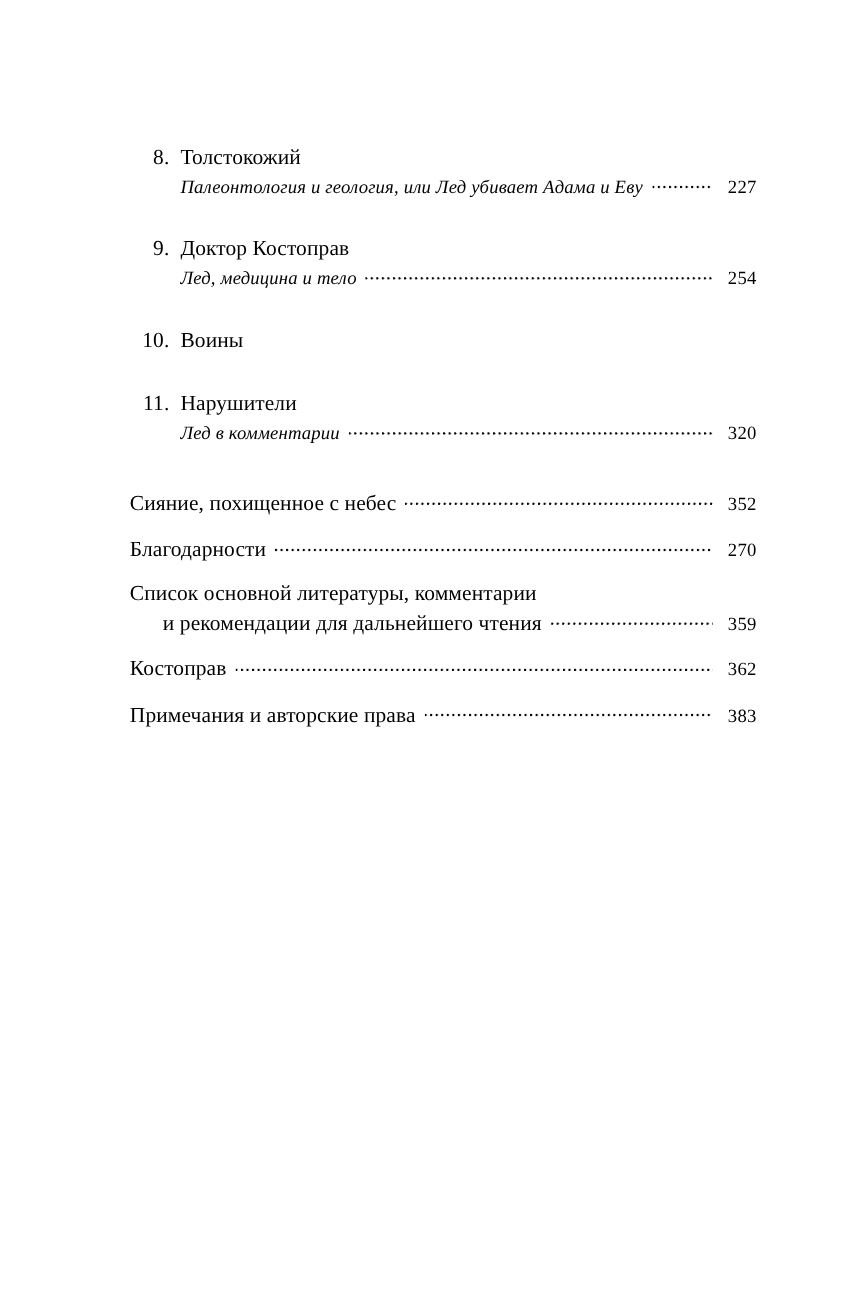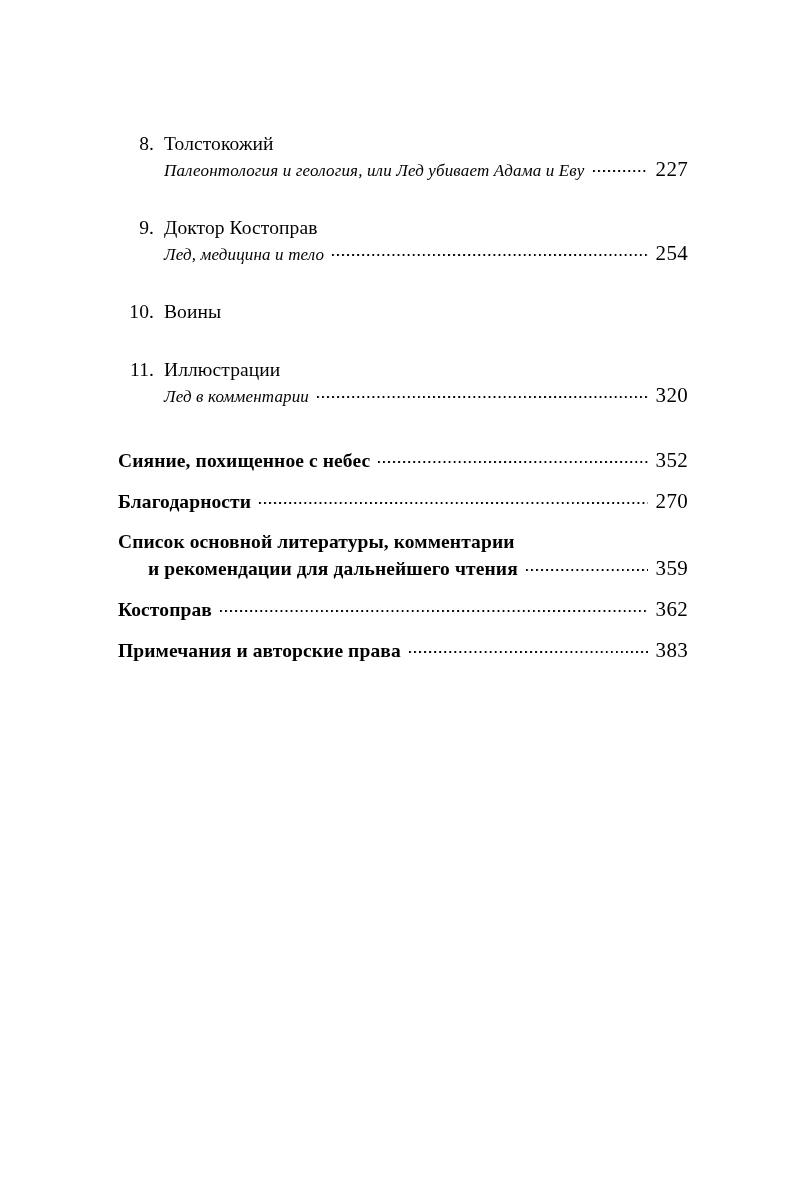--- a/index.html
+++ b/index.html
@@ -80,21 +80,20 @@
   }
   .plain-line {
     display: flex;
     align-items: baseline;
     font-size: 19.5px;
     line-height: 26px;
     letter-spacing: 0.1px;
   }
   .plain-line .plain-text {
     white-space: nowrap;
-    font-weight: bold;
   }
   .entry-plain.two-line .plain-line.first {
     display: block;
   }
   .entry-plain.two-line .plain-line.second {
     padding-left: 30px;
   }
 
   
   .leader {
@@ -115,21 +114,21 @@
     background-image: radial-gradient(circle at 1px 1px, #000 1px, rgba(0,0,0,0) 1.25px);
     background-size: 5.05px 2px;
     background-repeat: repeat-x;
   }
 
   .pagenum {
     flex: 0 0 auto;
     width: 34px;
     text-align: right;
     white-space: nowrap;
-    font-size: 21px;
+    font-size: 17px;
     letter-spacing: 0.3px;
   }
   .chapter-sub .pagenum {
     font-style: normal;
   }
 
   
   .gap-lg { height: 17px; }
   .gap-md { height: 14px; }
   .gap-sm { height: 11px; }
@@ -173,21 +172,21 @@
         <span class="chapter-num">10.</span>
         <span class="chapter-title">Воины</span>
       </div>
     </div>
 
     <div class="gap-sm"></div>
 
     <div class="entry-numbered">
       <div class="chapter-head">
         <span class="chapter-num">11.</span>
-        <span class="chapter-title">Иллюстрации</span>
+        <span class="chapter-title">Нарушители</span>
       </div>
       <div class="chapter-sub">
         <span class="sub-text">Лед в комментарии</span>
         <span class="leader"></span>
         <span class="pagenum">320</span>
       </div>
     </div>
 
     <div class="gap-lg"></div>
 

